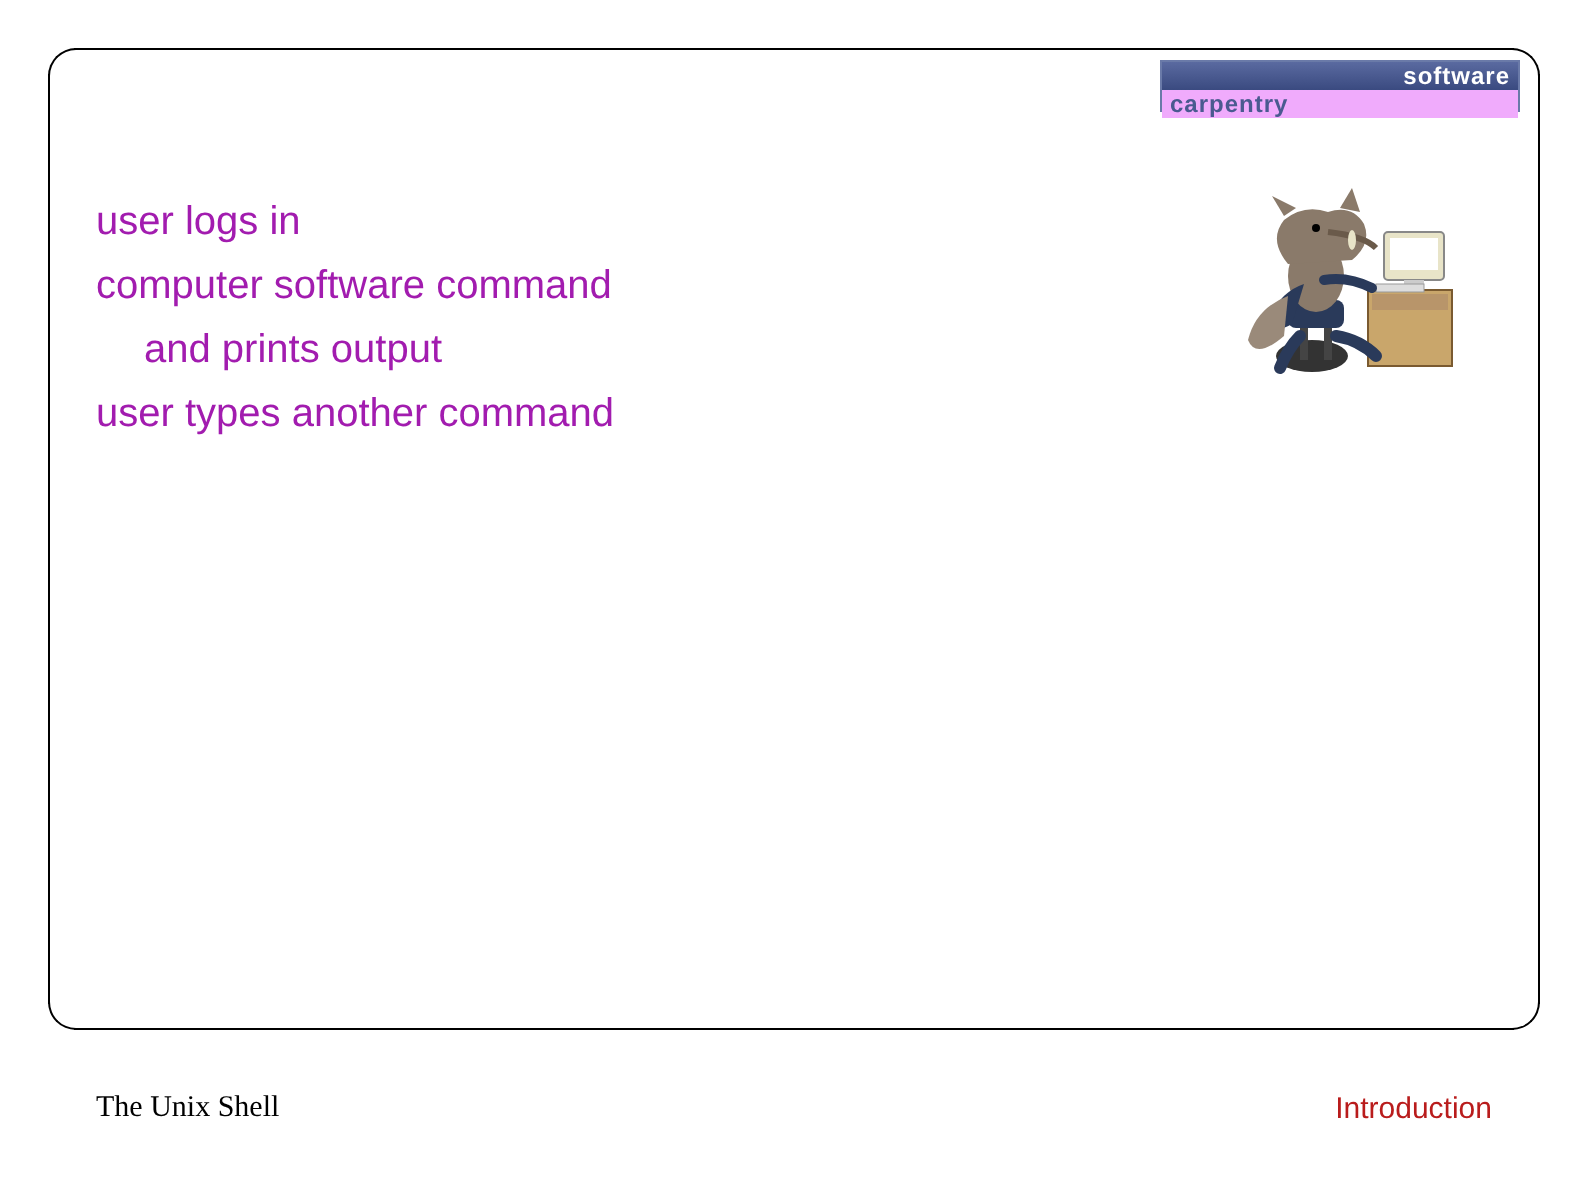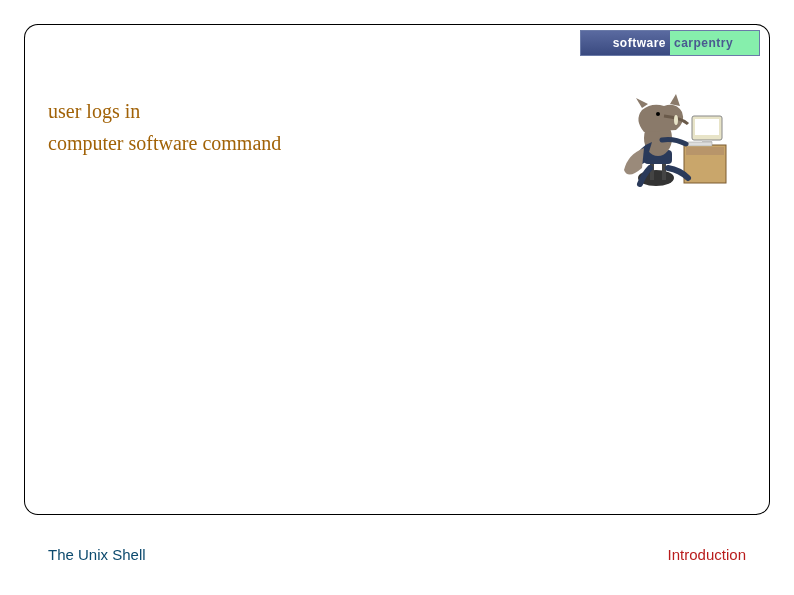--- a/index.html
+++ b/index.html
@@ -42,70 +42,71 @@
   position: absolute;
   top: 30px;
   right: 34px;
   width: 180px;
   height: 26px;
   border: 1px solid #6a7aa8;
   display: flex;
   align-items: stretch;
   font-size: 12px;
   font-weight: bold;
+  flex-direction: column;
 }
 .logo-left {
   flex: 1;
   background: linear-gradient(#5a6aa0, #3a4a80);
   color: #fff;
   display: flex;
   align-items: center;
   justify-content: flex-end;
   padding-right: 4px;
   font-family: Arial, sans-serif;
   letter-spacing: 0.5px;
 }
 .logo-right {
   flex: 1;
-  background: #86efac;
+  background: #f0abfc;
   color: #4a5a90;
   display: flex;
   align-items: center;
   justify-content: flex-start;
   padding-left: 4px;
   font-family: Arial, sans-serif;
   letter-spacing: 0.5px;
 }
 
 .content {
   position: absolute;
   top: 95px;
   left: 48px;
-  font-family: Liberation Serif, serif;
+  font-family: Liberation Sans, sans-serif;
   font-size: 20px;
-  color: #a16207;
+  color: #a21caf;
   line-height: 1.6;
 }
 .content .indent { padding-left: 24px; }
 
 .illustration {
   position: absolute;
   top: 90px;
   right: 60px;
   width: 120px;
   height: 110px;
 }
 
 .footer-left {
   position: absolute;
   bottom: 32px;
   left: 48px;
-  font-family: Liberation Sans, sans-serif;
+  font-family: Liberation Serif, serif;
   font-size: 15px;
-  color: #0c4a6e;
+  color: #000000;
 }
 .footer-right {
   position: absolute;
   bottom: 32px;
   right: 48px;
   font-family: Arial, sans-serif;
   font-size: 15px;
   color: #b91c1c;
 }
 </style>
@@ -124,20 +125,22 @@
 </div>
 
 <div class="logo">
   <div class="logo-left">software</div>
   <div class="logo-right">carpentry</div>
 </div>
 
 <div class="content">
   <div>user logs in</div>
   <div>computer software command</div>
+  <div class="indent">and prints output</div>
+  <div>user types another command</div>
 </div>
 
 <div class="illustration">
   <svg viewBox="0 0 120 110" width="120" height="110">
     <rect x="70" y="55" width="42" height="38" fill="#c9a66b" stroke="#7a5a30" stroke-width="1"></rect>
     <rect x="72" y="57" width="38" height="8" fill="#b8956a"></rect>
     <rect x="78" y="26" width="30" height="24" rx="2" fill="#e8e4c8" stroke="#888" stroke-width="1"></rect>
     <rect x="81" y="29" width="24" height="16" fill="#fff"></rect>
     <rect x="88" y="50" width="10" height="6" fill="#ccc"></rect>
     <rect x="74" y="52" width="24" height="4" fill="#ddd" stroke="#999" stroke-width="0.5"></rect>

